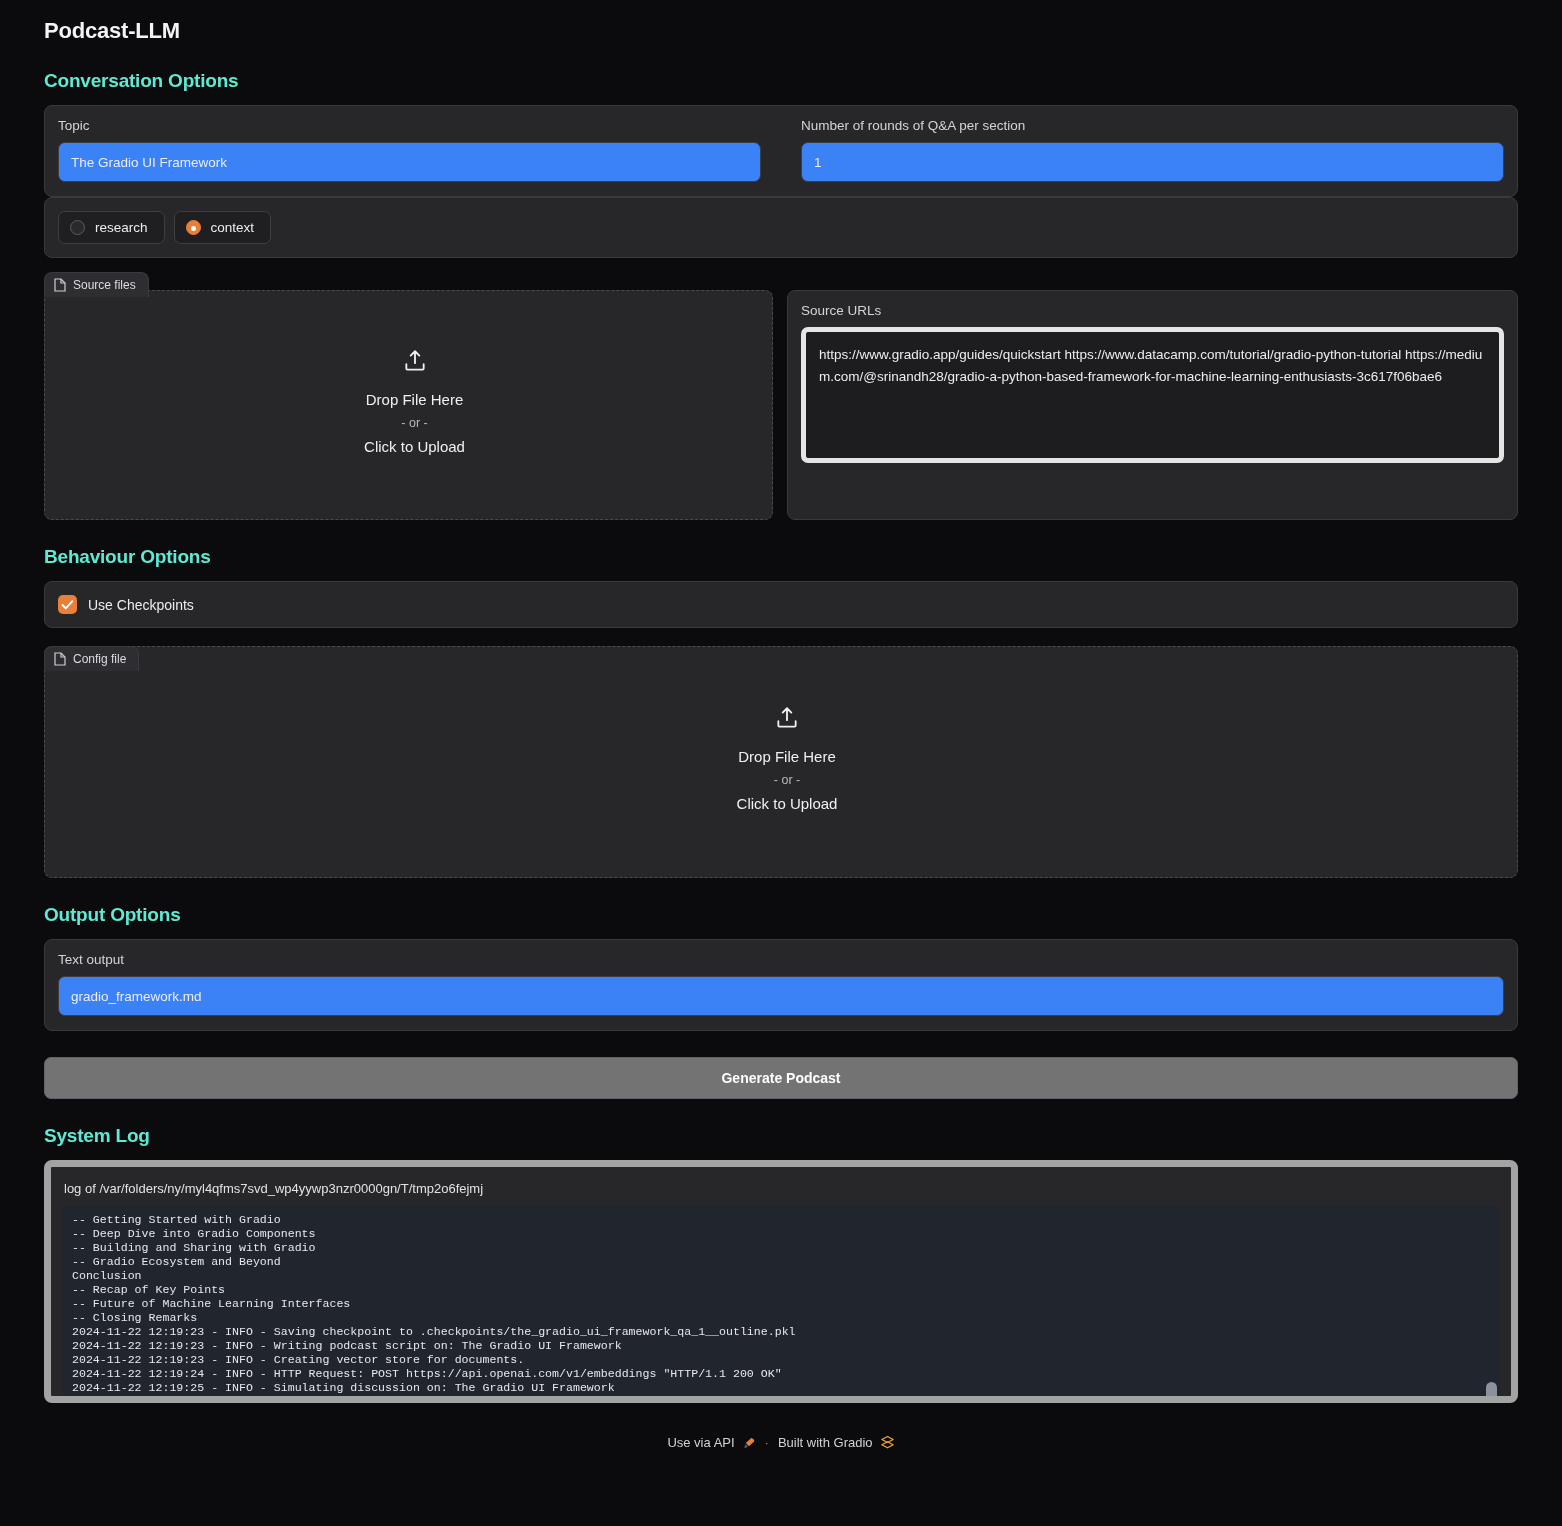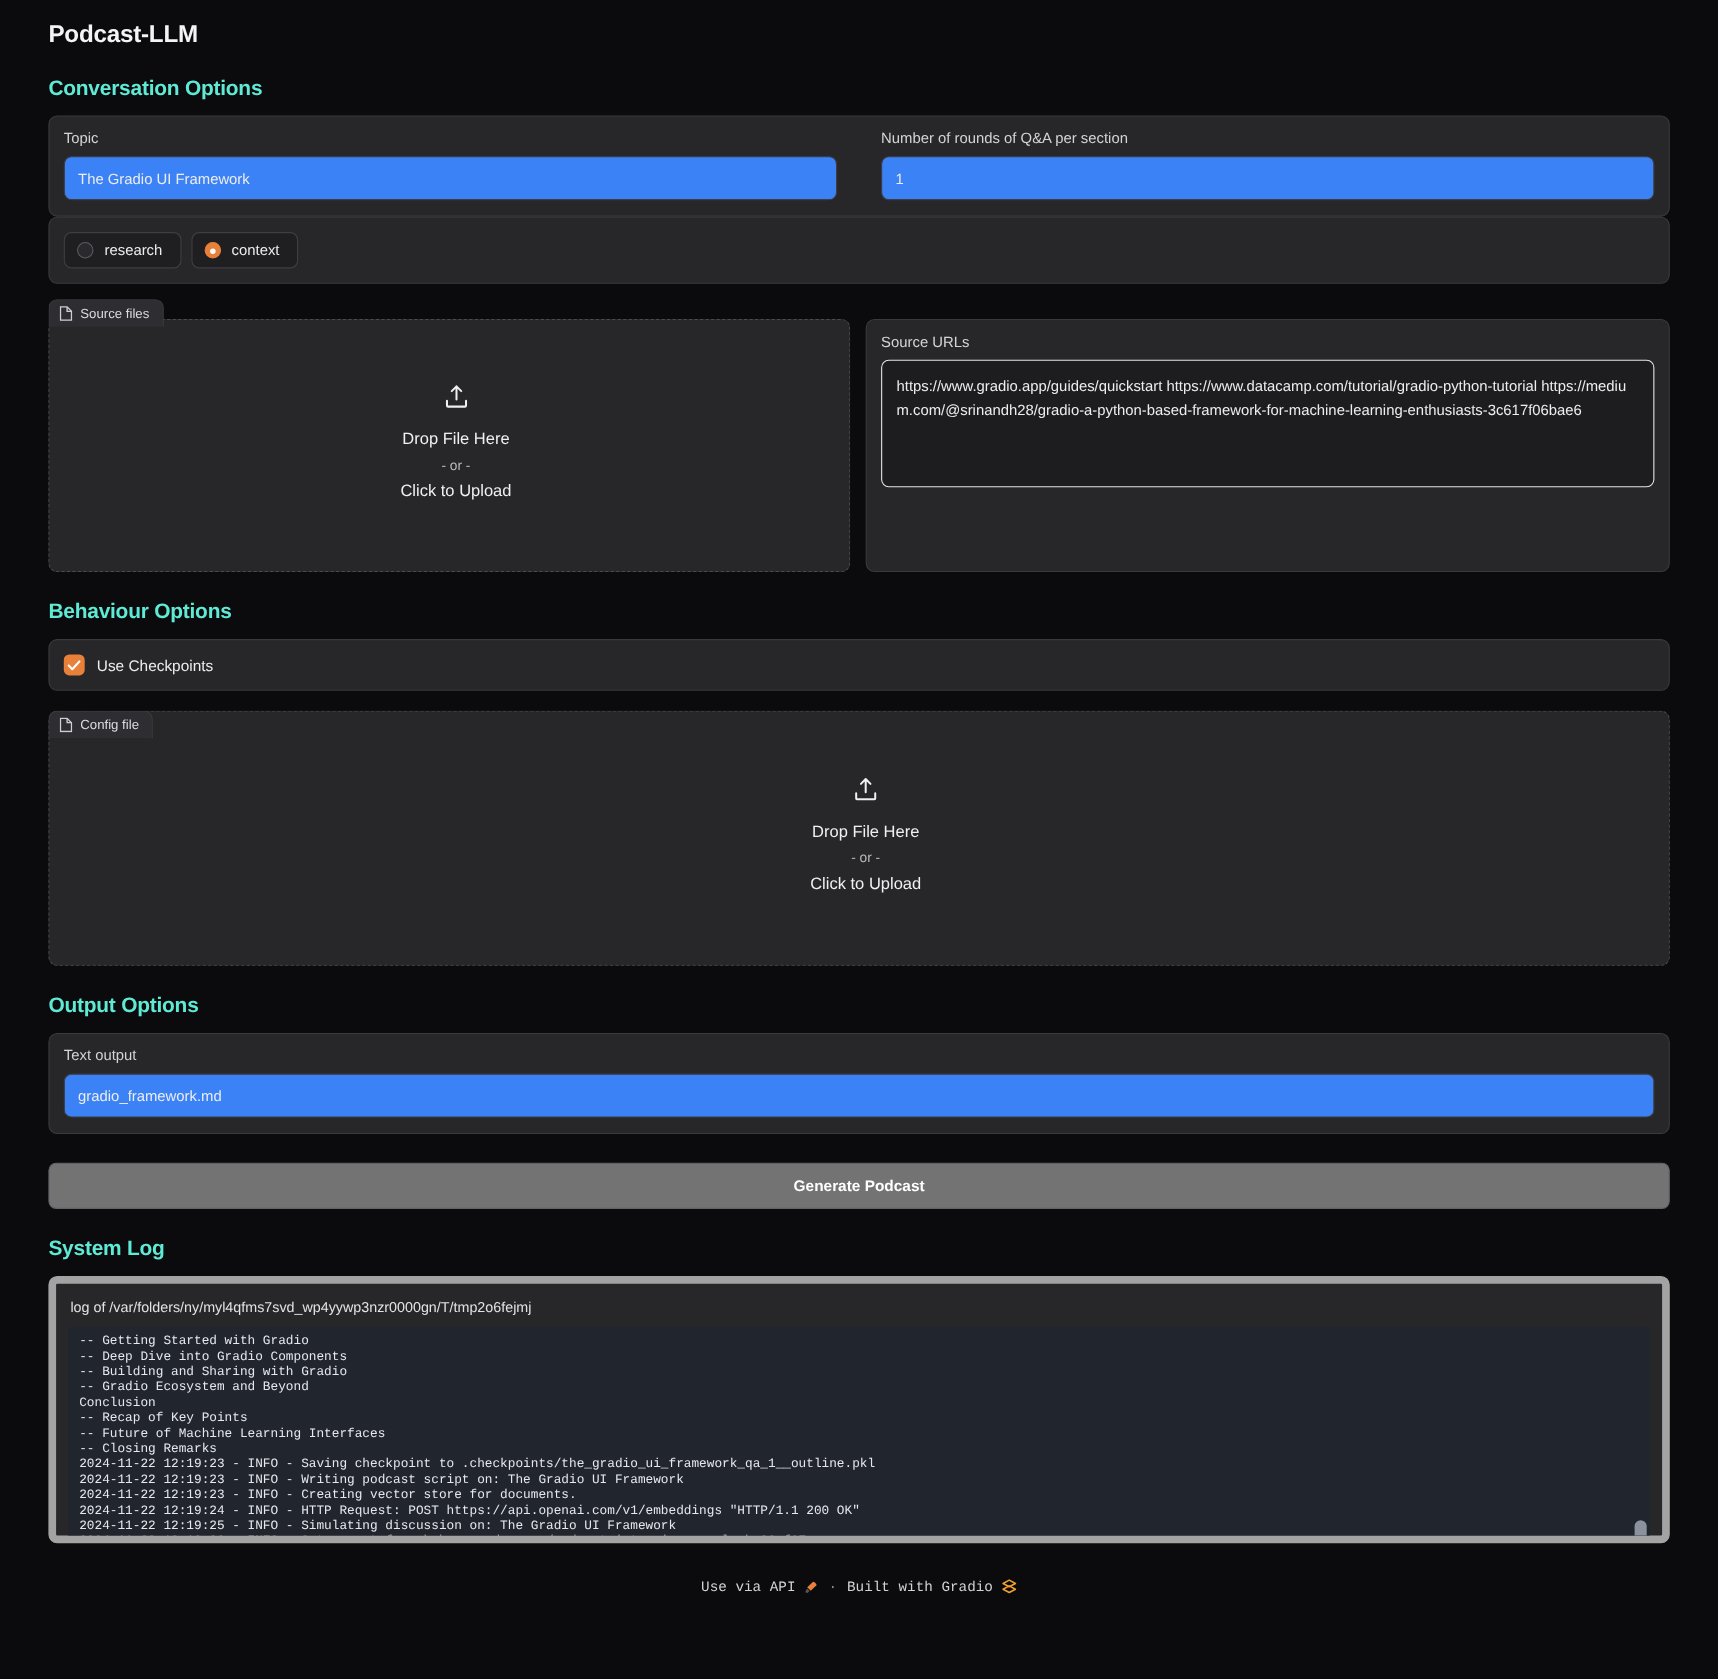--- a/index.html
+++ b/index.html
@@ -165,27 +165,27 @@
   }
   .upload-or {
     font-size: 12.5px;
     color: #b8b8bd;
     margin-bottom: 8px;
   }
 
   
   .urls-box {
     background: #1d1d20;
-    border: 1px solid #e5e5e5;
+    border: 5px solid #e5e5e5;
     border-radius: 7px;
     padding: 12px 13px;
     font-size: 13.5px;
     line-height: 1.62;
     color: #ededef;
-    height: 116px;
+    height: 136px;
     overflow: hidden;
     word-break: break-all;
   }
 
   
   .gen-btn {
     margin-top: 26px;
     background: #737373;
     border: 1px solid #62626c;
     border-radius: 7px;
@@ -239,21 +239,20 @@
 
   
   .footer {
     margin-top: 32px;
     display: flex;
     align-items: center;
     justify-content: center;
     gap: 9px;
     font-size: 13px;
     color: #d2d2d6;
-    font-family: Liberation Mono, monospace;
   }
   .footer-sep { color: #8a8a90; }
   .footer-link { display: flex; align-items: center; gap: 7px; }
 </style>
 </head>
 <body>
 
 <div class="page">
 
   <div class="app-title">Podcast-LLM</div>

